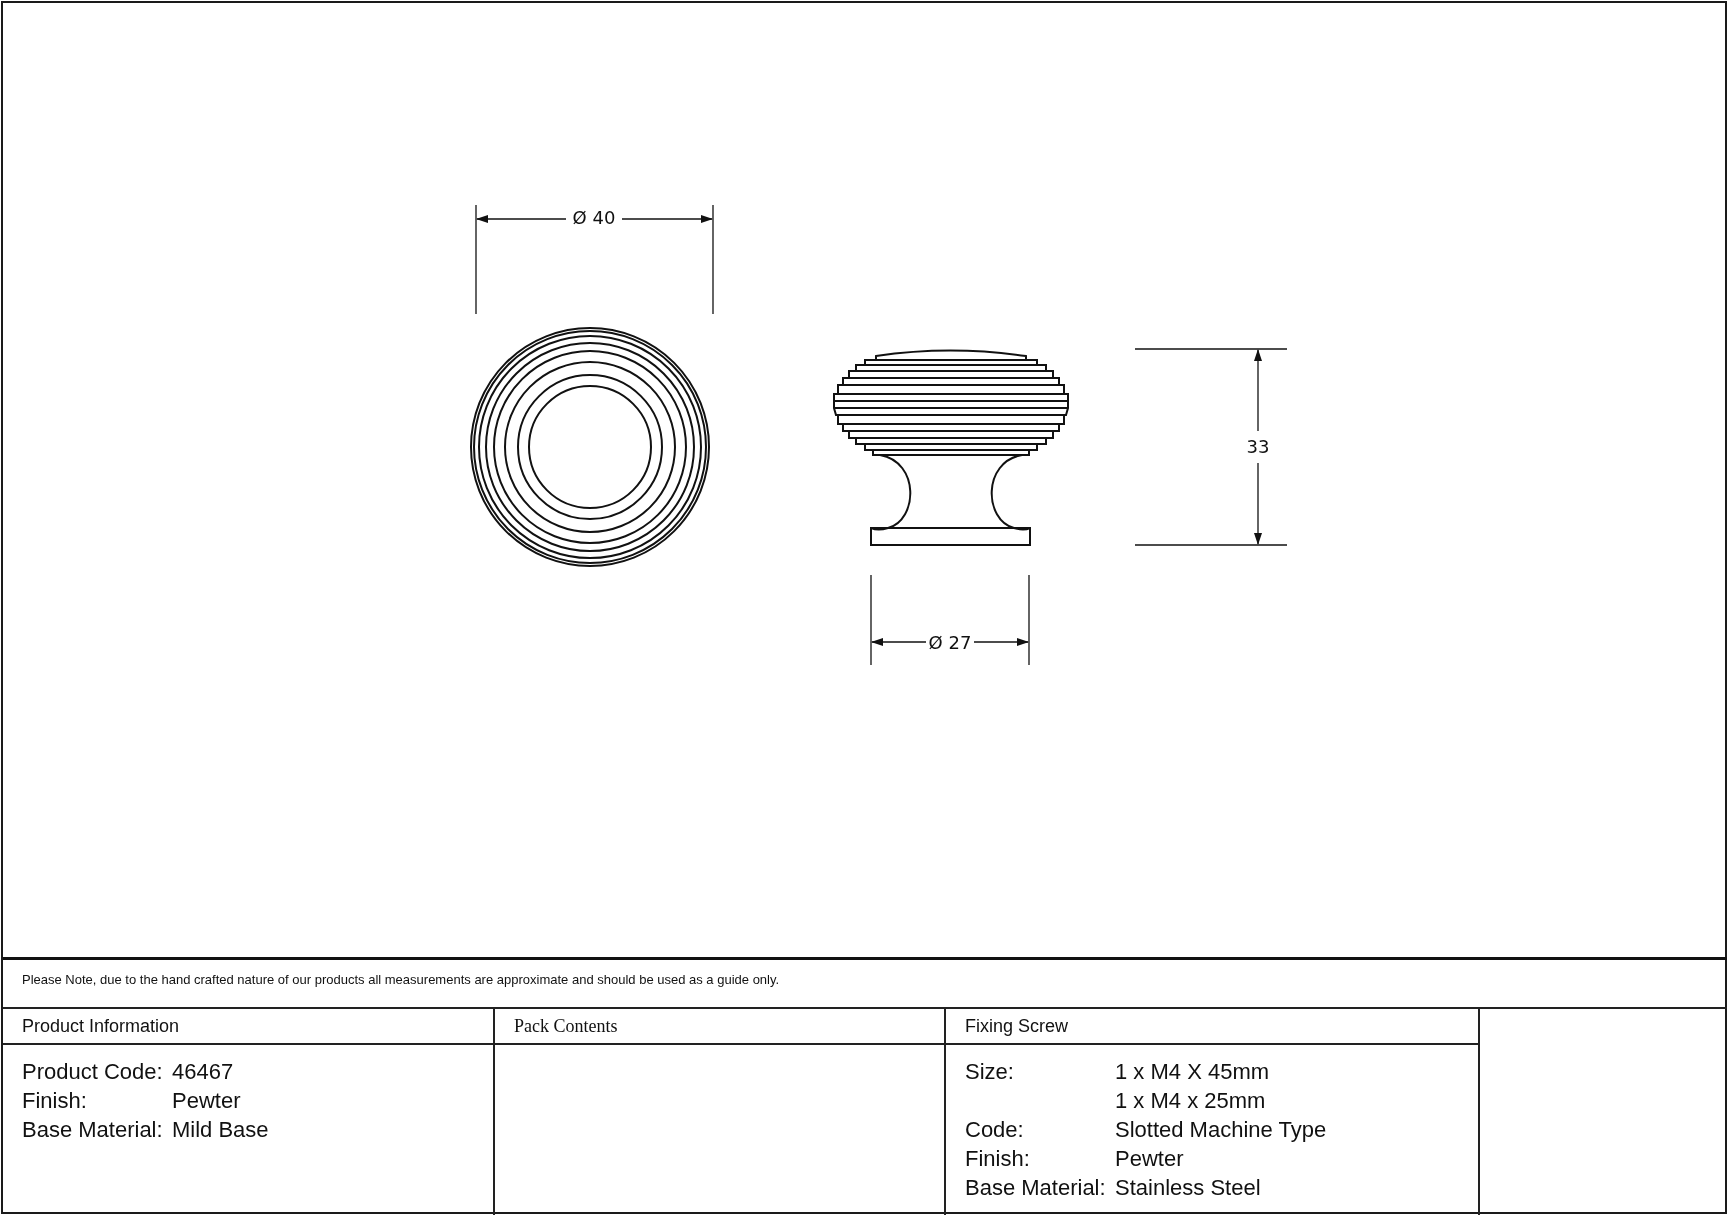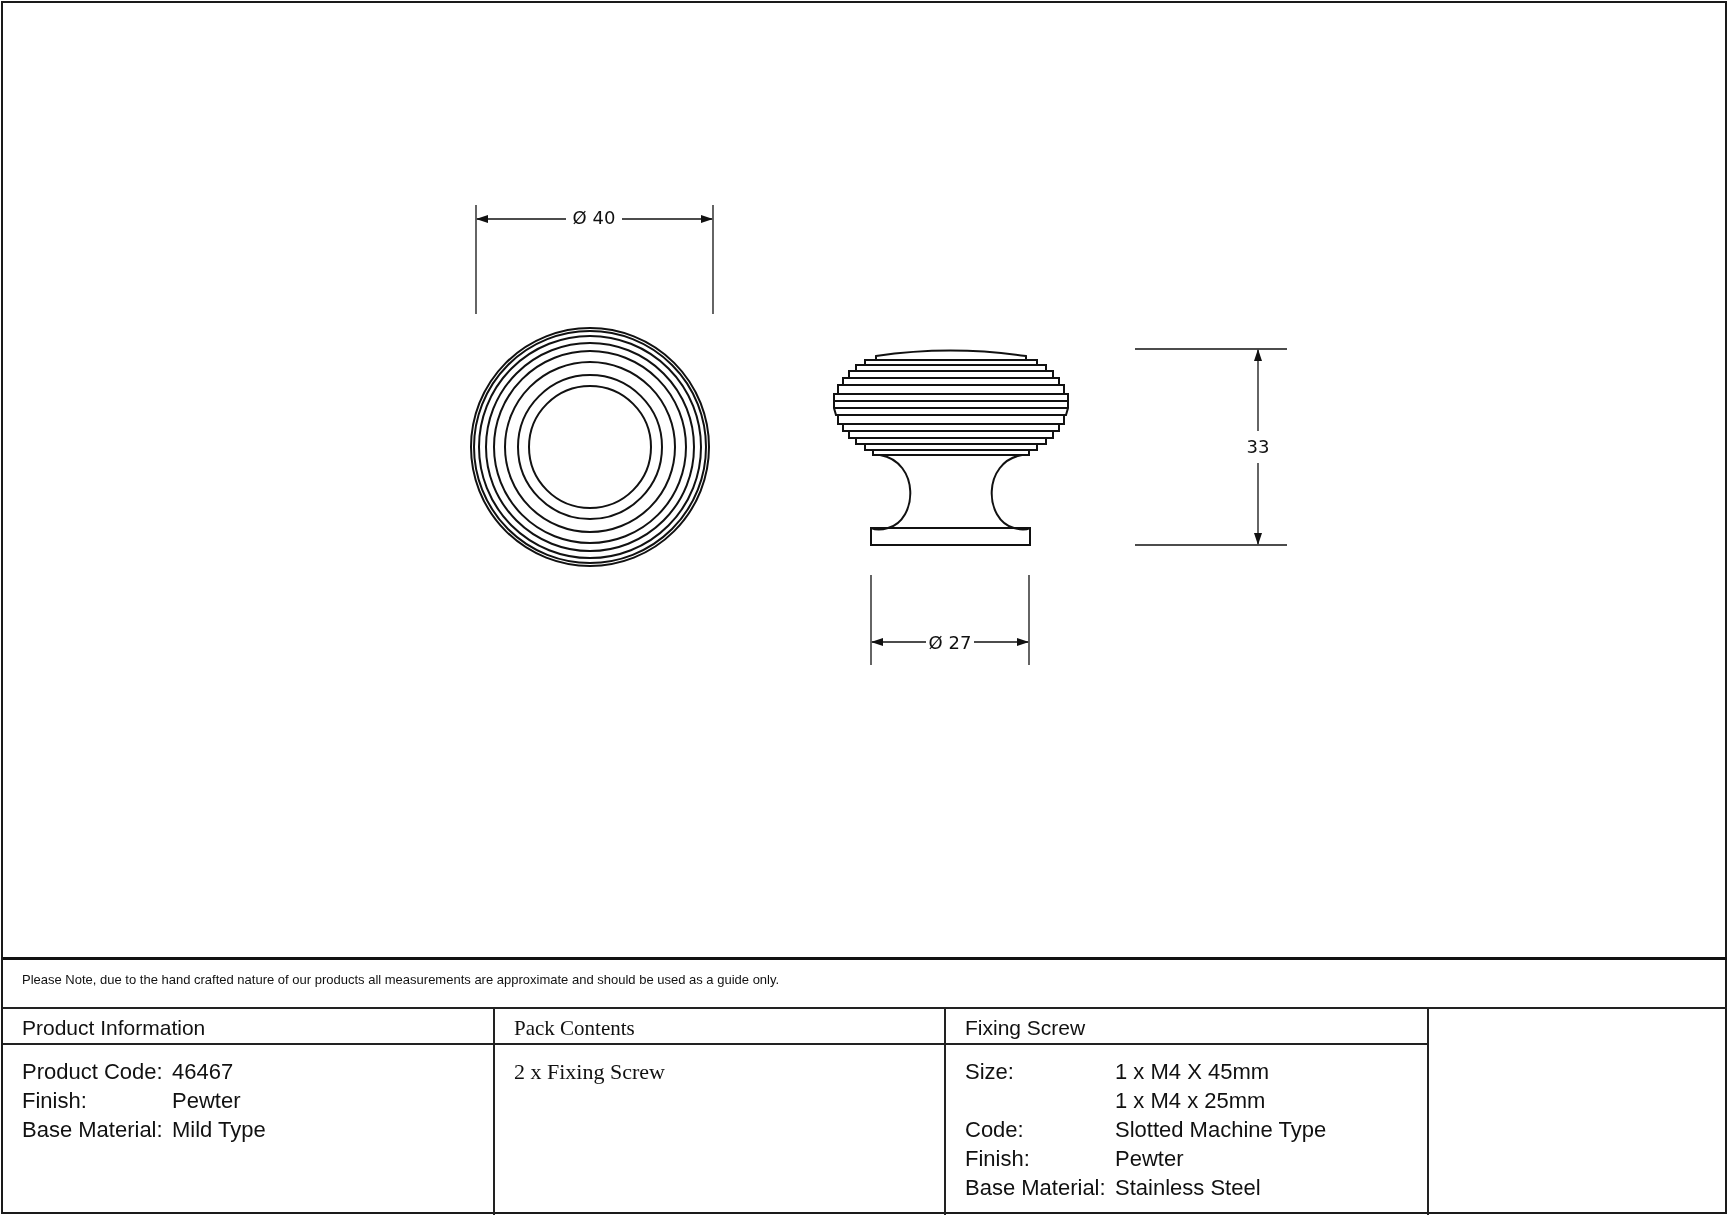--- a/index.html
+++ b/index.html
@@ -5,21 +5,21 @@
   html,body{margin:0;padding:0;background:#fff;}
   body{width:1730px;height:1217px;position:relative;overflow:hidden;font-family:"Liberation Sans",sans-serif;color:#111;}
   .frame{position:absolute;left:1px;top:1px;width:1726px;height:1213px;border:2px solid #1a1a1a;box-sizing:border-box;}
   .drawing{position:absolute;left:0;top:0;width:1730px;height:955px;}
   .dimtxt{font-family:"DejaVu Sans",sans-serif;font-size:18px;fill:#111;}
   .notice{position:absolute;left:3px;top:957px;width:1724px;height:50px;border-top:3px solid #111;box-sizing:border-box;}
   .notice span{position:absolute;left:19px;top:12px;font-size:13px;}
   .table{position:absolute;left:3px;top:1007px;width:1724px;height:208px;border-top:2px solid #222;box-sizing:border-box;}
   .col{position:absolute;top:0;height:206px;box-sizing:border-box;border-right:2px solid #222;}
   .col .hd{position:absolute;left:0;top:0;right:0;height:36px;border-bottom:2px solid #222;box-sizing:border-box;}
-  .col .hd span{position:absolute;left:19px;top:7px;font-size:21px;}
+  .col .hd span{position:absolute;left:19px;top:7px;font-size:18px;}
   .rows{position:absolute;left:19px;top:50px;right:0;}
   .row{height:29px;font-size:22px;white-space:nowrap;position:relative;}
   .row .k{position:absolute;left:0;top:0;}
   .row .v{position:absolute;top:0;}
 </style>
 </head>
 <body>
 
 <div class="frame"></div>
 
@@ -105,37 +105,34 @@
       <div class="row">
           <span class="k">Product Code:</span>
           <span class="v" style="left:150px">46467</span>
         </div>
       <div class="row">
           <span class="k">Finish:</span>
           <span class="v" style="left:150px">Pewter</span>
         </div>
       <div class="row">
           <span class="k">Base Material:</span>
-          <span class="v" style="left:150px">Mild Type</span>
+          <span class="v" style="left:150px">Mild Base</span>
         </div>
     </div>
   </div>
 
   <div class="col" style="left:492px;width:451px;font-family:Liberation Serif, serif;">
     <div class="hd">
         <span>Pack Contents</span>
       </div>
     <div class="rows">
-      <div class="row">
-          <span class="k">2 x Fixing Screw</span>
-        </div>
     </div>
   </div>
 
-  <div class="col" style="left:943px;width:483px;padding-left:28px;">
+  <div class="col" style="left:943px;width:534px;padding-left:28px;">
     <div class="hd">
         <span>Fixing Screw</span>
       </div>
     <div class="rows">
       <div class="row">
           <span class="k">Size:</span>
           <span class="v" style="left:150px">1 x M4 X 45mm</span>
         </div>
       <div class="row">
           <span class="k"></span>

